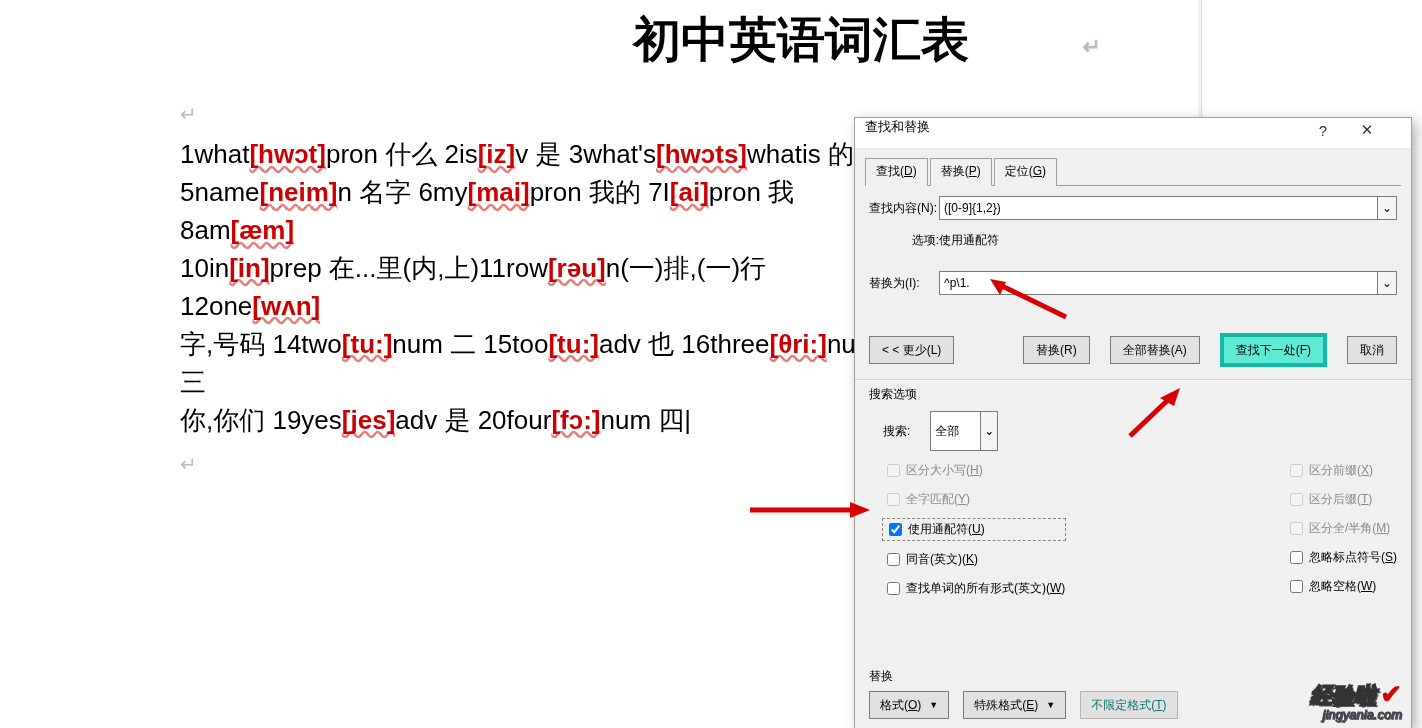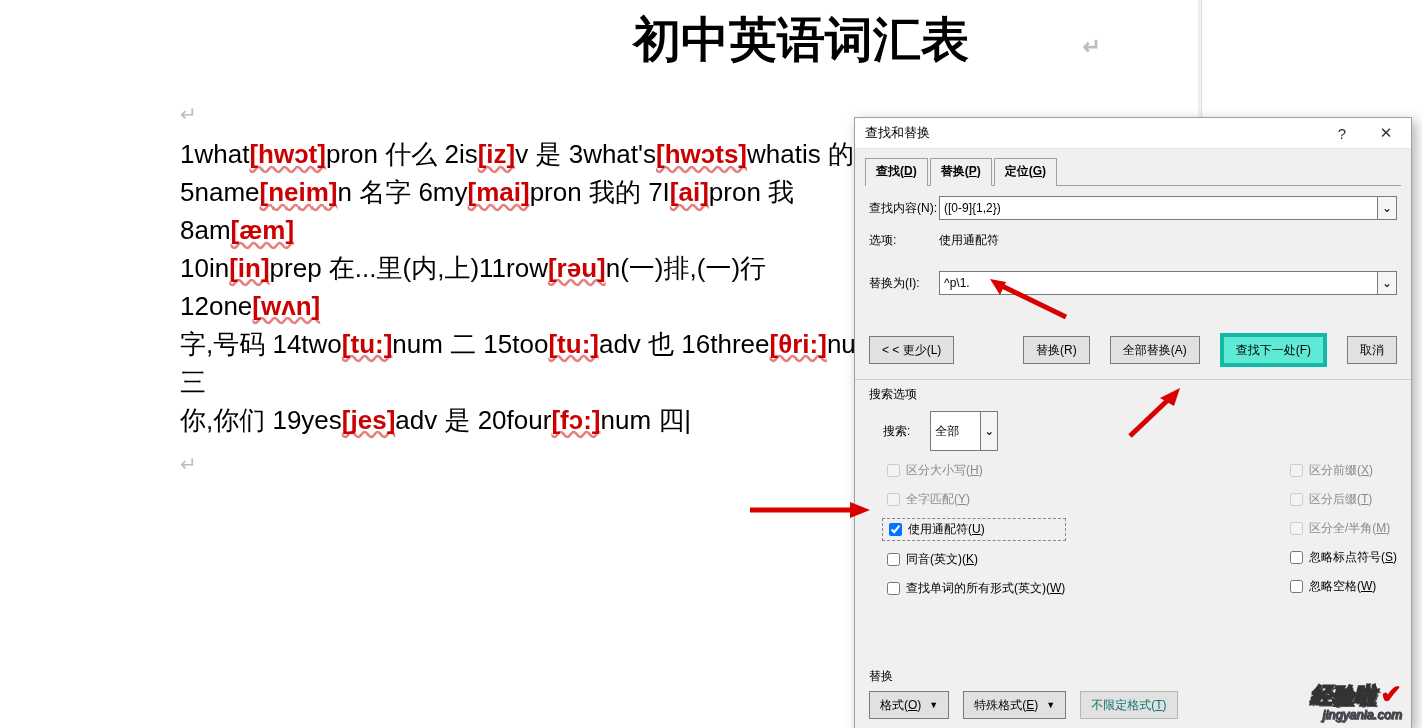--- a/index.html
+++ b/index.html
@@ -85,22 +85,21 @@
     background: #f0f0f0;
     border: 1px solid #a0a0a0;
     box-shadow: 4px 4px 12px rgba(0,0,0,0.3);
     font-size: 12px;
     color: #000;
   }
   .titlebar {
     height: 30px;
     background: #fff;
     display: flex;
-    align-items: center;
-    padding: 0 3px 0 10px;
+    padding: 0 22px 0 10px;
     border-bottom: 1px solid #e6e6e6;
   }
   .titlebar .t { flex: 1; font-size: 13px; }
   .titlebar .tbtn {
     width: 44px; height: 24px;
     display: inline-flex; align-items: center; justify-content: center;
     color: #333;
     font-size: 15px;
   }
   .tabsbar {
@@ -114,21 +113,20 @@
   }
   .tab {
     padding: 4px 10px 5px 10px;
     border: 1px solid #a0a0a0;
     border-bottom: none;
     margin-right: 2px;
     background: #f0f0f0;
     position: relative;
     top: 1px;
     font-size: 12px;
-    font-weight: bold;
   }
   .tab.active {
     background: #f0f0f0;
     border-bottom: 1px solid #f0f0f0;
   }
   .tab .ul { text-decoration: underline; }
   .content { padding: 10px 14px 6px 14px; }
   .row { display: flex; align-items: center; margin-bottom: 12px; }
   .row .lbl { width: 70px; }
   .combo {
@@ -303,21 +301,21 @@
     </div>
   </div>
   <div class="content">
     <div class="row">
       <span class="lbl">查找内容(N):</span>
       <div class="combo">
         <span>([0-9]{1,2})</span>
         <span class="dd">⌄</span>
       </div>
     </div>
-    <div class="row" style="margin-bottom:22px;">
+    <div class="row" style="margin-bottom:22px;text-align:right;">
       <span class="lbl">选项:</span>
       <span>使用通配符</span>
     </div>
     <div class="row" style="margin-bottom:24px;">
       <span class="lbl">替换为(I):</span>
       <div class="combo">
         <span>^p\1.</span>
         <span class="dd">⌄</span>
       </div>
     </div>

